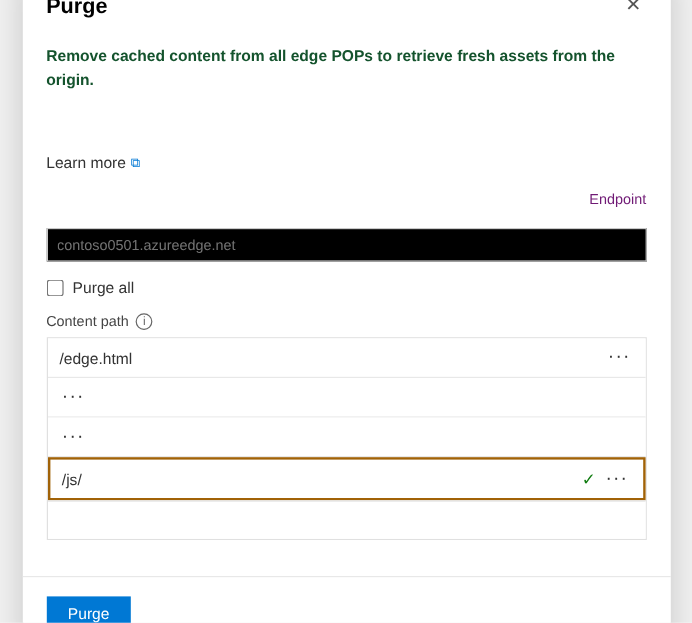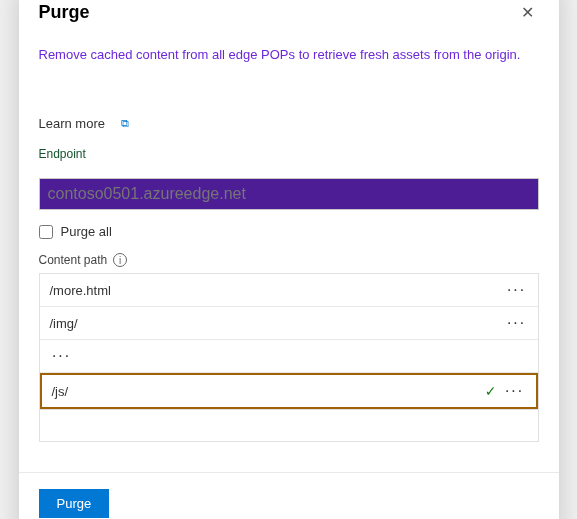--- a/index.html
+++ b/index.html
@@ -52,59 +52,61 @@
       color: #555;
       padding: 4px;
       line-height: 1;
     }
 
     .dialog-body {
       padding: 10px 20px 20px 20px;
     }
 
     .description {
-      color: #6d28d9;
+      color: #14532d;
       line-height: 1.5;
       margin-bottom: 4px;
+      font-weight: bold;
     }
 
     .learn-more {
       color: #0078d4;
       text-decoration: none;
       display: inline-flex;
       align-items: center;
-      gap: 16px;
+      gap: 4px;
       margin-bottom: 16px;
       margin-top: 48px;
     }
 
     .external-icon {
       font-size: 11px;
       color: #0078d4;
     }
 
     .form-group {
       margin-bottom: 14px;
     }
 
     .form-label {
       display: block;
       font-size: 12px;
-      color: #14532d;
+      color: #701a75;
       margin-bottom: 17px;
       font-weight: 400;
+      text-align: right;
     }
 
     .form-input {
       width: 100%;
       padding: 6px 8px;
       border: 1px solid #c8c8c8;
-      background: #4c1d95;
+      background: #000000;
       color: #888;
-      font-size: 16px;
+      font-size: 12px;
       outline: none;
     }
 
     .purge-all-row {
       display: flex;
       align-items: center;
       gap: 8px;
       margin-bottom: 14px;
     }
 
@@ -260,27 +262,26 @@
       <span class="purge-all-label">Purge all</span>
     </div>
 
     <div class="content-path-header">
       <span class="content-path-label">Content path</span>
       <span class="info-icon">i</span>
     </div>
 
     <div class="path-list">
       <div class="path-item">
-        <span class="path-text">/more.html</span>
+        <span class="path-text">/edge.html</span>
         <div class="path-actions">
           <button class="more-btn">···</button>
         </div>
       </div>
       <div class="path-item">
-        <span class="path-text">/img/</span>
         <div class="path-actions">
           <button class="more-btn">···</button>
         </div>
       </div>
       <div class="path-item">
         <div class="path-actions">
           <button class="more-btn">···</button>
         </div>
       </div>
       <div class="path-item active">

